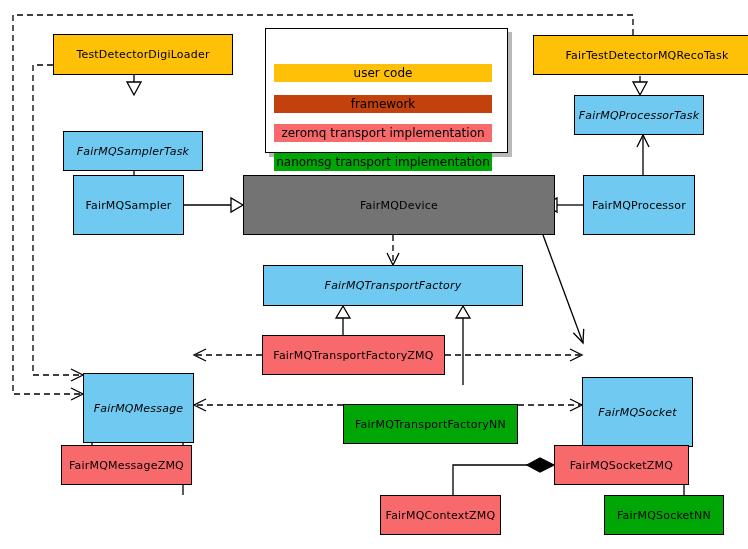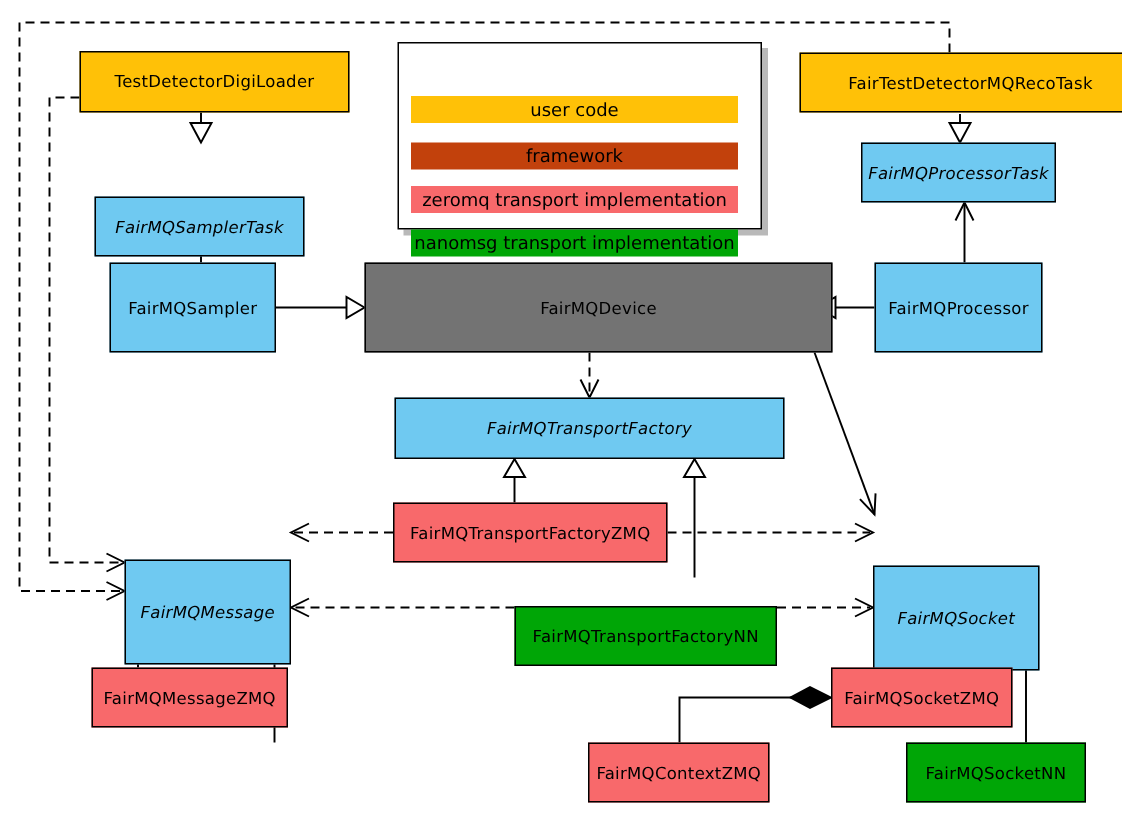--- a/index.html
+++ b/index.html
@@ -162,19 +162,19 @@
 
   <div class="node" style="left: 343px; top: 404px; width: 175px; height: 40px; background-color: rgb(0, 166, 6);">FairMQTransportFactoryNN</div>
 
   <div class="node abstract" style="left: 83px; top: 345px; width: 111px; height: 70px; background-color: rgb(111, 201, 241); margin-top: 28px;">FairMQMessage</div>
 
   <div class="node abstract" style="left: 582px; top: 345px; width: 111px; height: 70px; background-color: rgb(111, 201, 241); margin-top: 32px;">FairMQSocket</div>
 
   <div class="node" style="left: 33px; top: 445px; width: 131px; height: 40px; background-color: rgb(248, 105, 107); margin-left: 28px;">FairMQMessageZMQ</div>
 
 
-  <div class="node" style="left: 554px; top: 445px; width: 121px; height: 40px; background-color: rgb(248, 105, 107);">FairMQSocketZMQ</div>
+  <div class="node" style="left: 554px; top: 445px; width: 135px; height: 40px; background-color: rgb(248, 105, 107);">FairMQSocketZMQ</div>
 
-  <div class="node" style="left: 392px; top: 495px; width: 121px; height: 40px; background-color: rgb(248, 105, 107);">FairMQContextZMQ</div>
+  <div class="node" style="left: 380px; top: 495px; width: 121px; height: 40px; background-color: rgb(248, 105, 107);">FairMQContextZMQ</div>
 
   <div class="node" style="left: 604px; top: 495px; width: 120px; height: 40px; background-color: rgb(0, 166, 6);">FairMQSocketNN</div>
 
 </div>
 
 </body></html>

